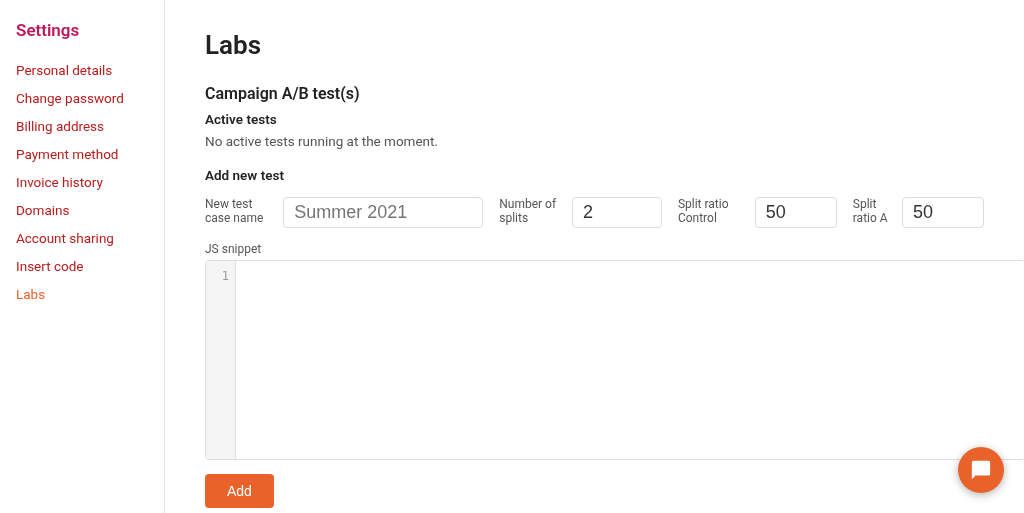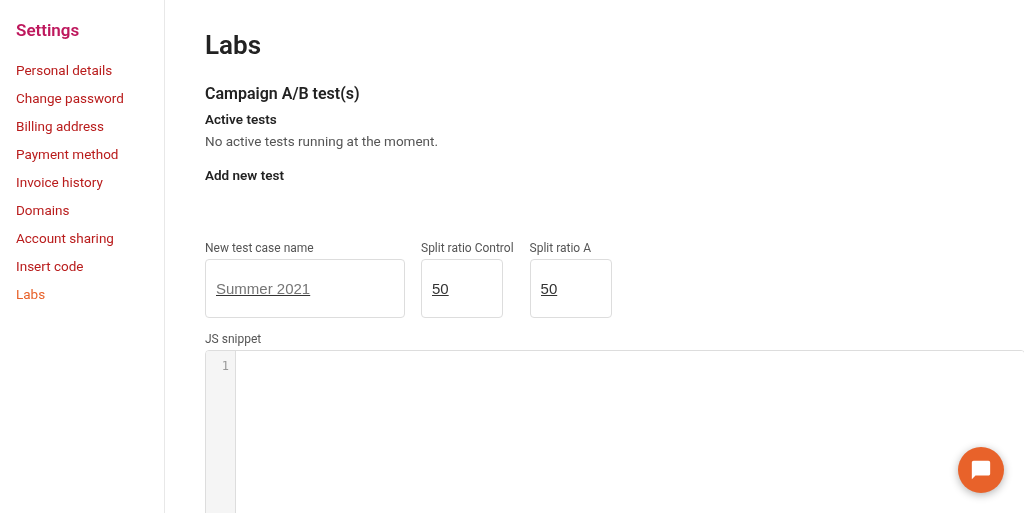--- a/index.html
+++ b/index.html
@@ -81,39 +81,37 @@
 
     .form-row {
       display: flex;
       gap: 16px;
       margin-bottom: 14px;
       align-items: flex-end;
     }
 
     .form-group {
       display: flex;
-      flex-direction: column;
+      flex-direction: row;
       gap: 4px;
-      margin-top: 44px;
     }
 
     .form-group label {
       font-size: 12px;
       color: #555;
     }
 
     .form-group input {
       border: 1px solid #ddd;
       border-radius: 4px;
-      padding: 20px 10px;
-      font-size: 15px;
+      padding: 4px 10px;
+      font-size: 18px;
       color: #333;
       outline: none;
       background: #fff;
-      text-decoration: underline;
     }
 
     .form-group input.wide {
       width: 200px;
     }
     .form-group input.medium {
       width: 90px;
     }
     .form-group input.small {
       width: 82px;
@@ -218,20 +216,24 @@
   <div class="no-tests-text">No active tests running at the moment.</div>
 
   <div class="add-new-test-label">Add new test</div>
 
   <div class="form-row">
     <div class="form-group">
       <label>New test case name</label>
       <input class="wide" type="text" placeholder="Summer 2021" style="">
     </div>
     <div class="form-group">
+      <label>Number of splits</label>
+      <input class="medium" type="text" value="2" style="">
+    </div>
+    <div class="form-group">
       <label>Split ratio Control</label>
       <input class="small" type="text" value="50" style="">
     </div>
     <div class="form-group">
       <label>Split ratio A</label>
       <input class="small" type="text" value="50" style="">
     </div>
   </div>
 
   <div class="js-snippet-label">JS snippet</div>

